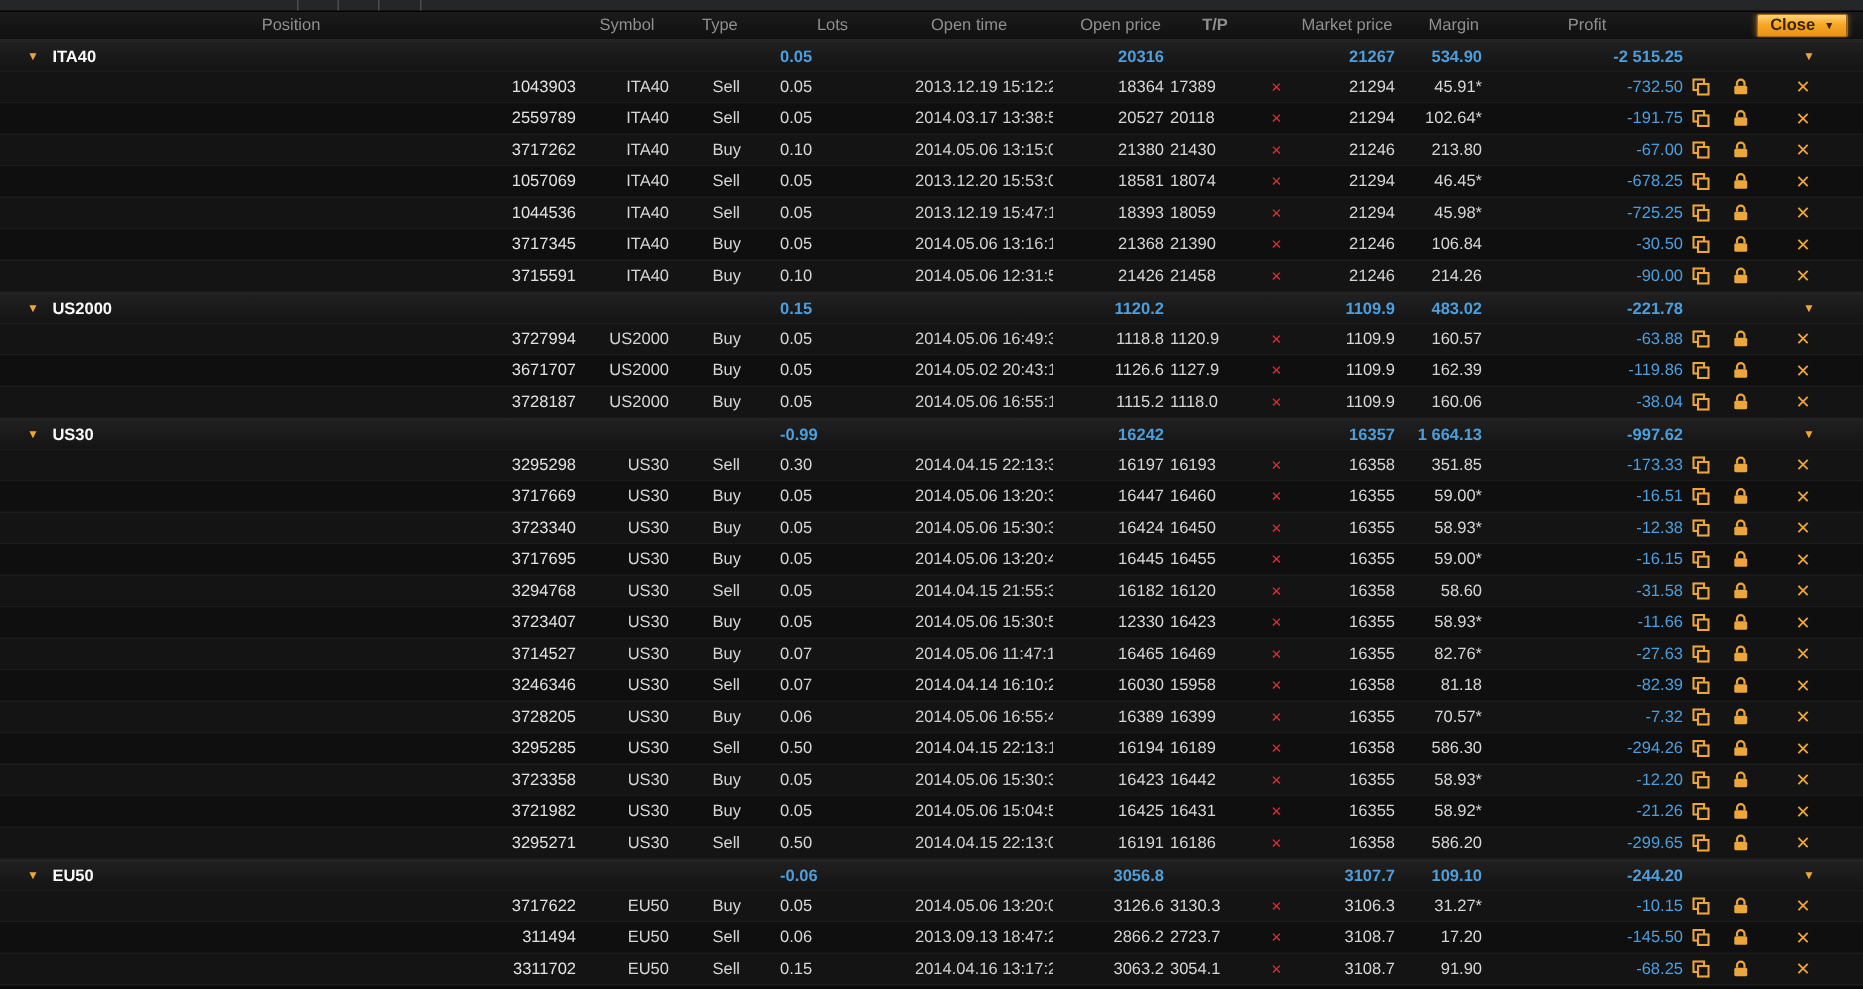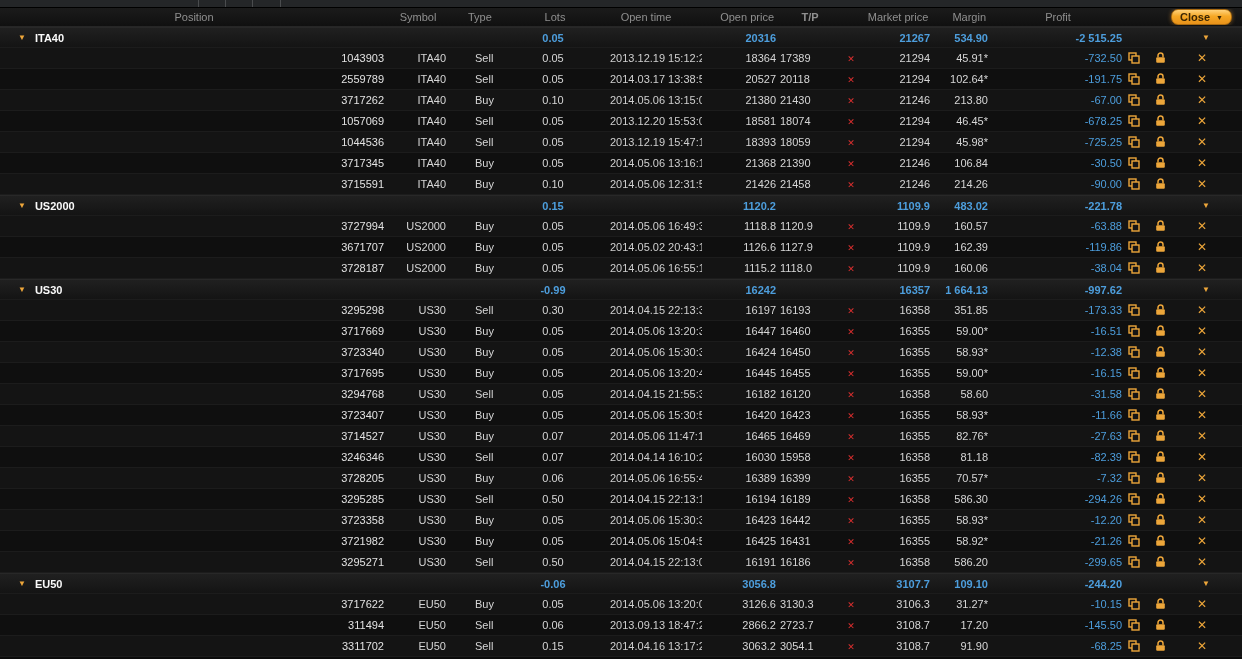--- a/index.html
+++ b/index.html
@@ -23,21 +23,21 @@
   .row { height:21px; display:grid; grid-template-columns:var(--cols);
     align-items:center; font-size:11px; color:#d6d6d6; border-bottom:1px solid #1c1c1c; }
   .pos-row { background:#141414; }
   .pos-row.alt { background:#0f0f0f; }
   .group-row { background:linear-gradient(#202020,#141414); border-top:1px solid #282828; }
 
   .cell { overflow:hidden; white-space:nowrap; }
   .c-pos    { text-align:right; padding-right:4px; color:#e2e2e2; }
   .c-sym    { text-align:right; padding-right:2px; }
   .c-type   { padding-left:27px; }
-  .c-lots   { text-align:center; padding-right:4px; }
+  .c-lots   { text-align:left; padding-right:4px; }
   .c-otime  { padding-left:20px; color:#cfcfcf; }
   .c-oprice { text-align:right; padding-right:4px; }
   .c-tp     { padding-right:2px; }
   .c-tpx    { text-align:center; }
   .c-market { text-align:right; padding-right:4px; }
   .c-margin { text-align:right; padding-right:4px; }
   .c-profit { text-align:right; padding-right:2px; color:var(--blue); }
   .c-icons  { display:flex; align-items:center; padding-left:4px; }
 
   .header-row .h-pos { text-align:center; }
@@ -46,21 +46,21 @@
   .header-row .h-lots { text-align:center; }
   .header-row .h-otime { text-align:center; padding-left:0; }
   .header-row .h-oprice { text-align:right; padding-right:6px; }
   .header-row .h-tp { text-align:center;font-weight:bold; }
   .header-row .h-market { text-align:center; }
   .header-row .h-margin { text-align:right; padding-right:6px; }
   .header-row .h-profit { text-align:center; }
 
   .close-btn { margin-left:auto; margin-right:10px; display:flex; align-items:center; gap:6px;
     height:16px; padding:0 8px; background:linear-gradient(#ffd27a,#f6a825 45%,#e8921a);
-    border:1px solid #a96a10; border-radius:7px; color:#3a2503; font-weight:bold; font-size:11px;
+    border:1px solid #a96a10; border-radius:2px; color:#3a2503; font-weight:bold; font-size:11px;
     box-shadow:0 0 4px rgba(255,170,60,.45); cursor:pointer; }
   .close-btn .caret { font-size:7px; }
 
   .g-left { display:flex; align-items:center; justify-content:flex-start;
     text-align:left; padding-left:18px; gap:9px; }
   .g-tri { color:var(--orange); font-size:8px; cursor:pointer; }
   .g-sym { font-weight:bold; color:#fafafa; }
   .g-val { color:var(--blue); font-weight:bold; }
   .g-caret { margin-left:74px; color:var(--orange); font-size:8px; cursor:pointer; }
 
@@ -579,21 +579,21 @@
           </span>
           <span class="closex" data-interactable="true">✕</span>
         </div>
       </div>
       <div class="row pos-row alt" data-interactable="true">
         <div class="cell c-pos" data-interactable="false">3723407</div>
         <div class="cell c-sym" data-interactable="false">US30</div>
         <div class="cell c-type" data-interactable="false">Buy</div>
         <div class="cell c-lots" data-interactable="false">0.05</div>
         <div class="cell c-otime" data-interactable="false">2014.05.06 15:30:58</div>
-        <div class="cell c-oprice" data-interactable="false">16420</div>
+        <div class="cell c-oprice" data-interactable="false">12330</div>
         <div class="cell c-tp" data-interactable="false">16423</div>
         <div class="cell c-tpx" data-interactable="false"><span class="redx" data-interactable="true">✕</span></div>
         <div class="cell c-market" data-interactable="false">16355</div>
         <div class="cell c-margin" data-interactable="false">58.93*</div>
         <div class="cell c-profit" data-interactable="false">-11.66</div>
         <div class="cell c-icons" data-interactable="false">
           <span class="icon icon-copy" data-interactable="true">
             <svg width="12" height="12" viewBox="0 0 12 12">
               <rect x="1" y="1" width="7" height="7" fill="none" stroke="#eda63a" stroke-width="1.4"></rect>
               <rect x="4" y="4" width="7" height="7" fill="#141414" stroke="#eda63a" stroke-width="1.4"></rect>

